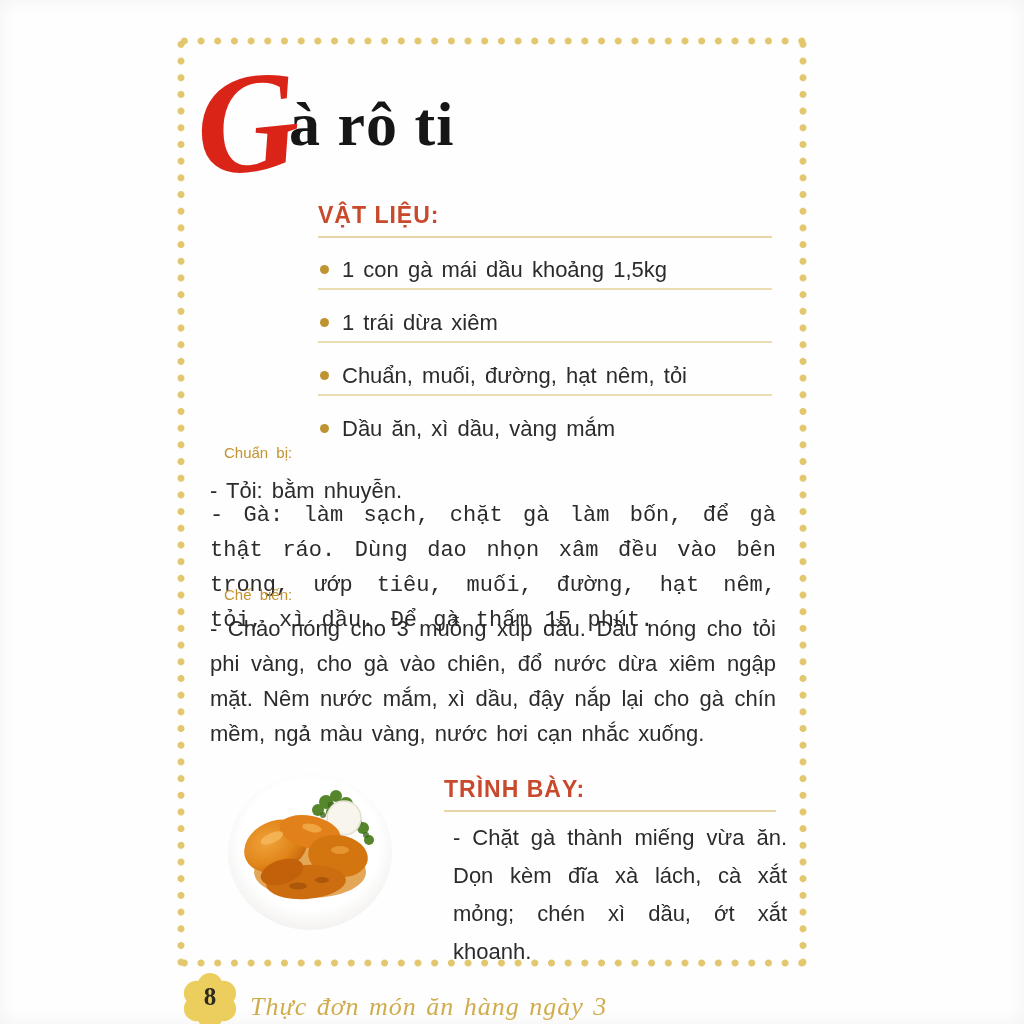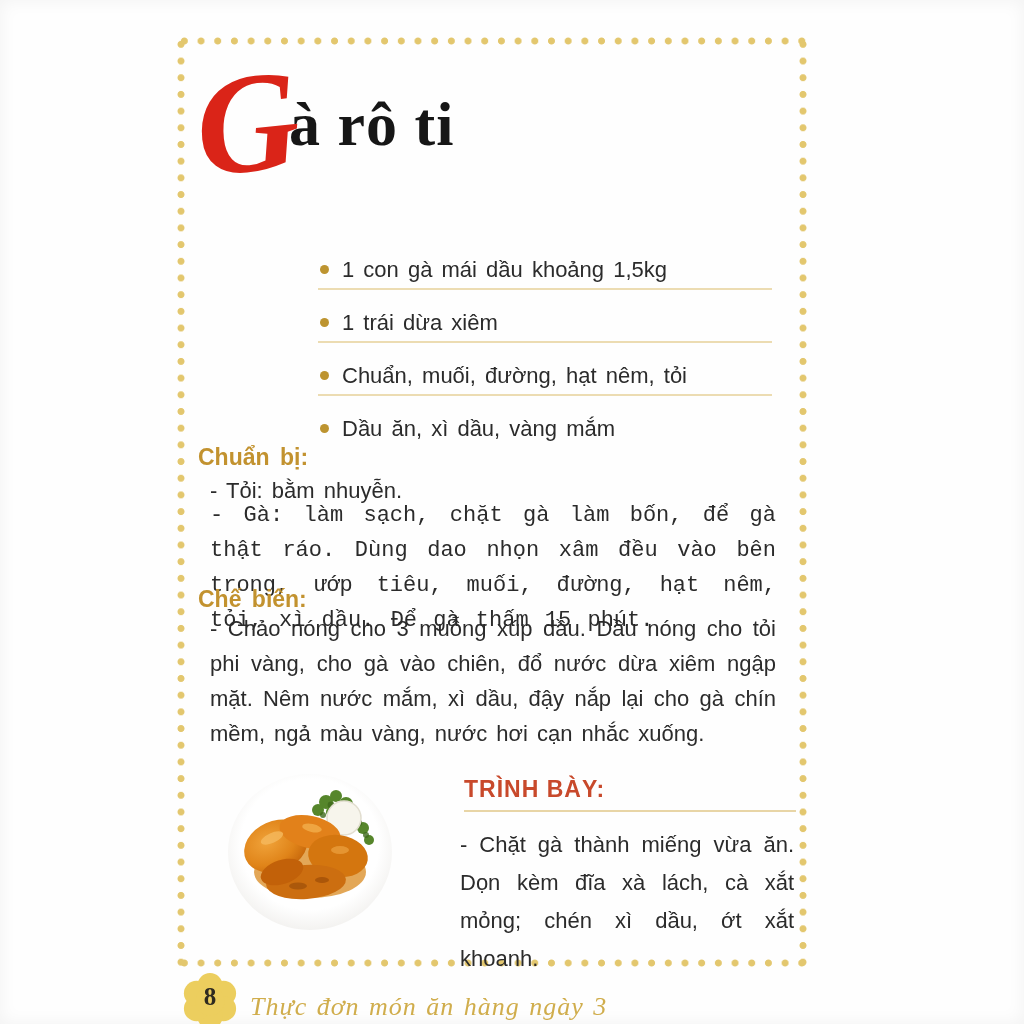--- a/index.html
+++ b/index.html
@@ -46,53 +46,53 @@
   }
 
   
   .sec-heading{
     font-size:23px;font-weight:bold;color:#c8492b;
     letter-spacing:1px;
     padding-bottom:7px;border-bottom:2px solid #e8d5a6;
   }
   #vatlieu-heading{position:absolute;left:318px;top:202px;width:454px;}
   #cachlam-heading{position:absolute;left:210px;top:396px;width:272px;}
-  #trinhbay-heading{position:absolute;left:464px;top:776px;width:332px;}
+  #trinhbay-heading{position:absolute;left:444px;top:776px;width:332px;}
 
   
   .ingredients{position:absolute;left:318px;top:237px;width:454px;margin:0;padding:0;list-style:none;}
   .ingredients li{
     display:flex;align-items:flex-start;
     padding:4px 0 5px 0;font-size:22px;color:#2b2b2b;word-spacing:3px;margin-top:16px;
   }
   .ingredients li.sep{border-bottom:2px solid #ecdcb2;}
   .bullet{
     flex:0 0 auto;width:9px;height:9px;border-radius:50%;
     background:#bd9430;margin:8px 13px 0 2px;
   }
 
   
   .sub-label{
-    position:absolute;left:198px;
-    font-size:23px;font-weight:bold;color:#c2922f;word-spacing:4px;
+    position:absolute;left:224px;
+    font-size:15px;font-weight:normal;color:#c2922f;word-spacing:4px;
   }
   #prepare-label{top:444px;}
   #cook-label{top:586px;}
   .body-line{
     position:absolute;left:210px;width:566px;margin:0;
     font-size:22px;color:#2b2b2b;line-height:35px;word-spacing:3px;
   }
   .justified{text-align:justify;}
   #prepare-line0{top:473px;}
   #prepare-para{top:498px;font-family:Liberation Mono, monospace;}
   #cook-para{top:611px;}
 
   
   #presentation-para{
-    position:absolute;left:444px;top:810px;width:334px;margin:16px;
+    position:absolute;left:444px;top:810px;width:334px;margin:9px;
     font-size:22px;color:#2b2b2b;line-height:38px;word-spacing:3px;text-align:justify;
   }
 
   
   .dish{position:absolute;left:222px;top:760px;width:176px;height:176px;}
 
   
   .footer-flower{position:absolute;left:181px;top:972px;width:58px;height:58px;}
   .footer-pagenum{
     position:absolute;left:181px;top:983px;width:58px;
@@ -111,20 +111,21 @@
 <div class="page">
 
   <div class="dots-h" id="border-top"></div>
   <div class="dots-h" id="border-bottom"></div>
   <div class="dots-v" id="border-left"></div>
   <div class="dots-v" id="border-right"></div>
 
   <div class="title-initial">G</div>
   <div class="title-rest">à rô ti</div>
 
+  <div class="sec-heading" id="vatlieu-heading">VẬT LIỆU:</div>
   <ul class="ingredients">
     <li class="sep">
       <span class="bullet"></span>
       <span>1 con gà mái dầu khoảng 1,5kg</span>
     </li>
     <li class="sep">
       <span class="bullet"></span>
       <span>1 trái dừa xiêm</span>
     </li>
     <li class="sep">

